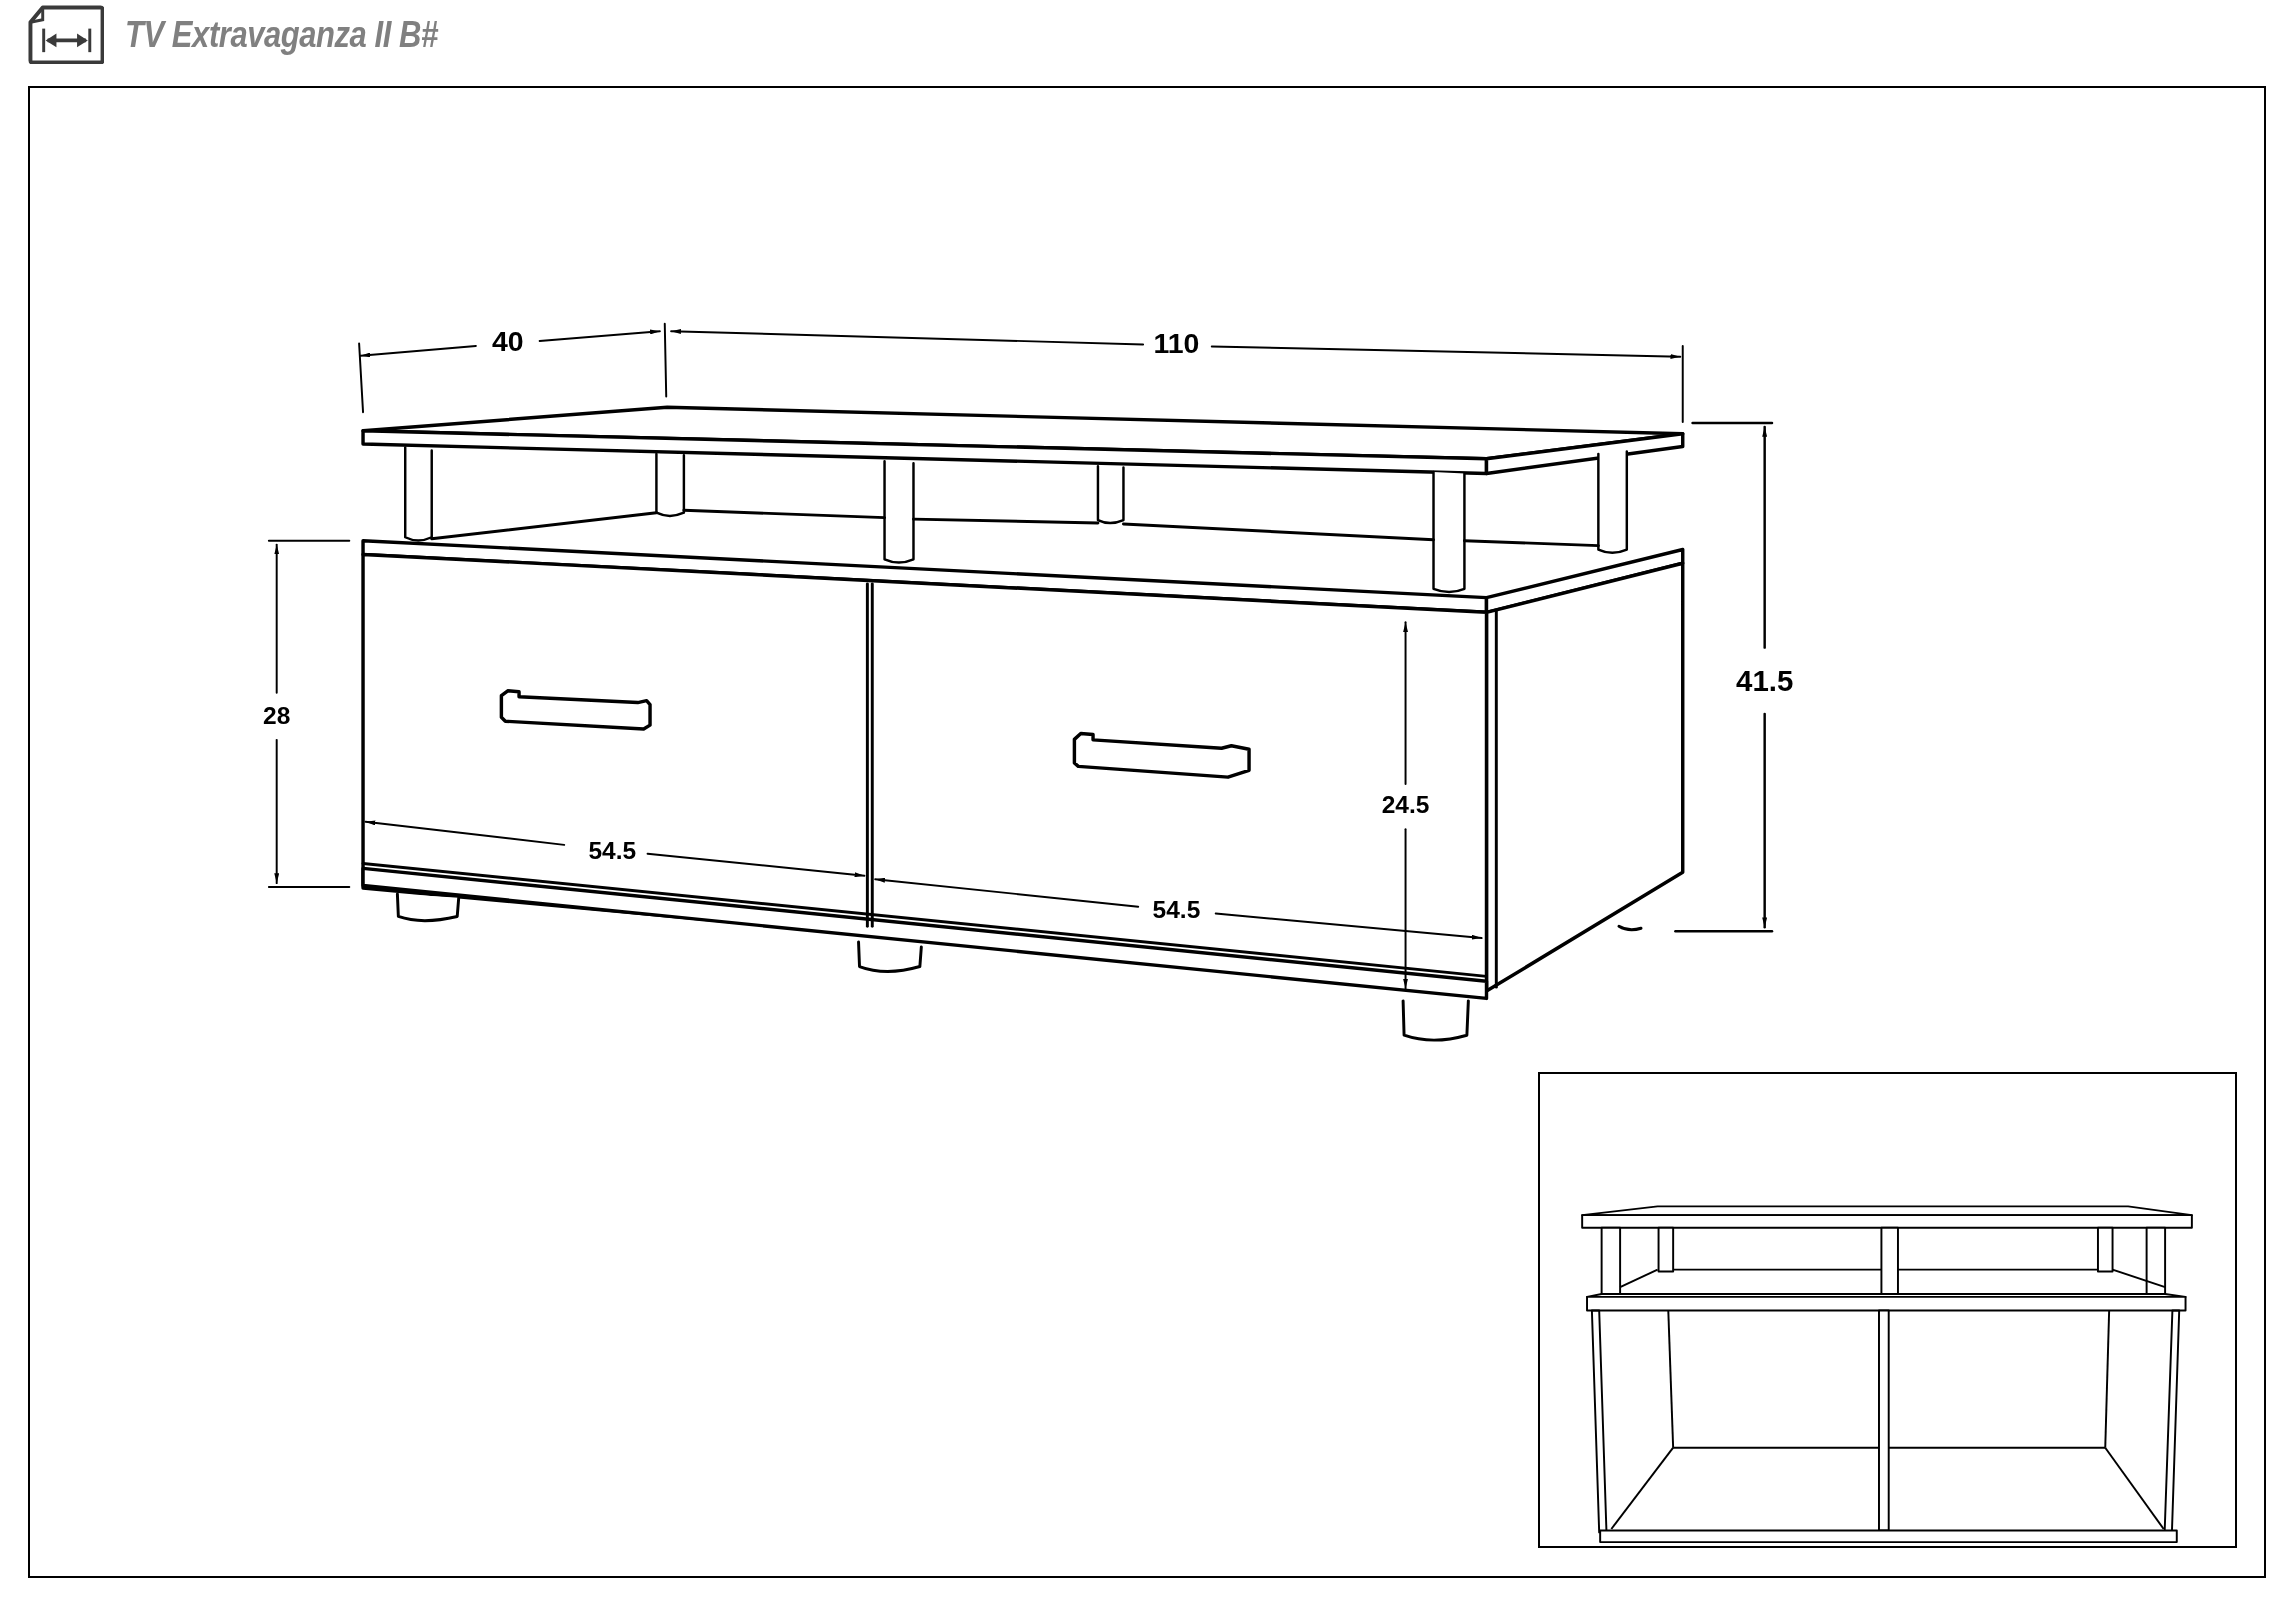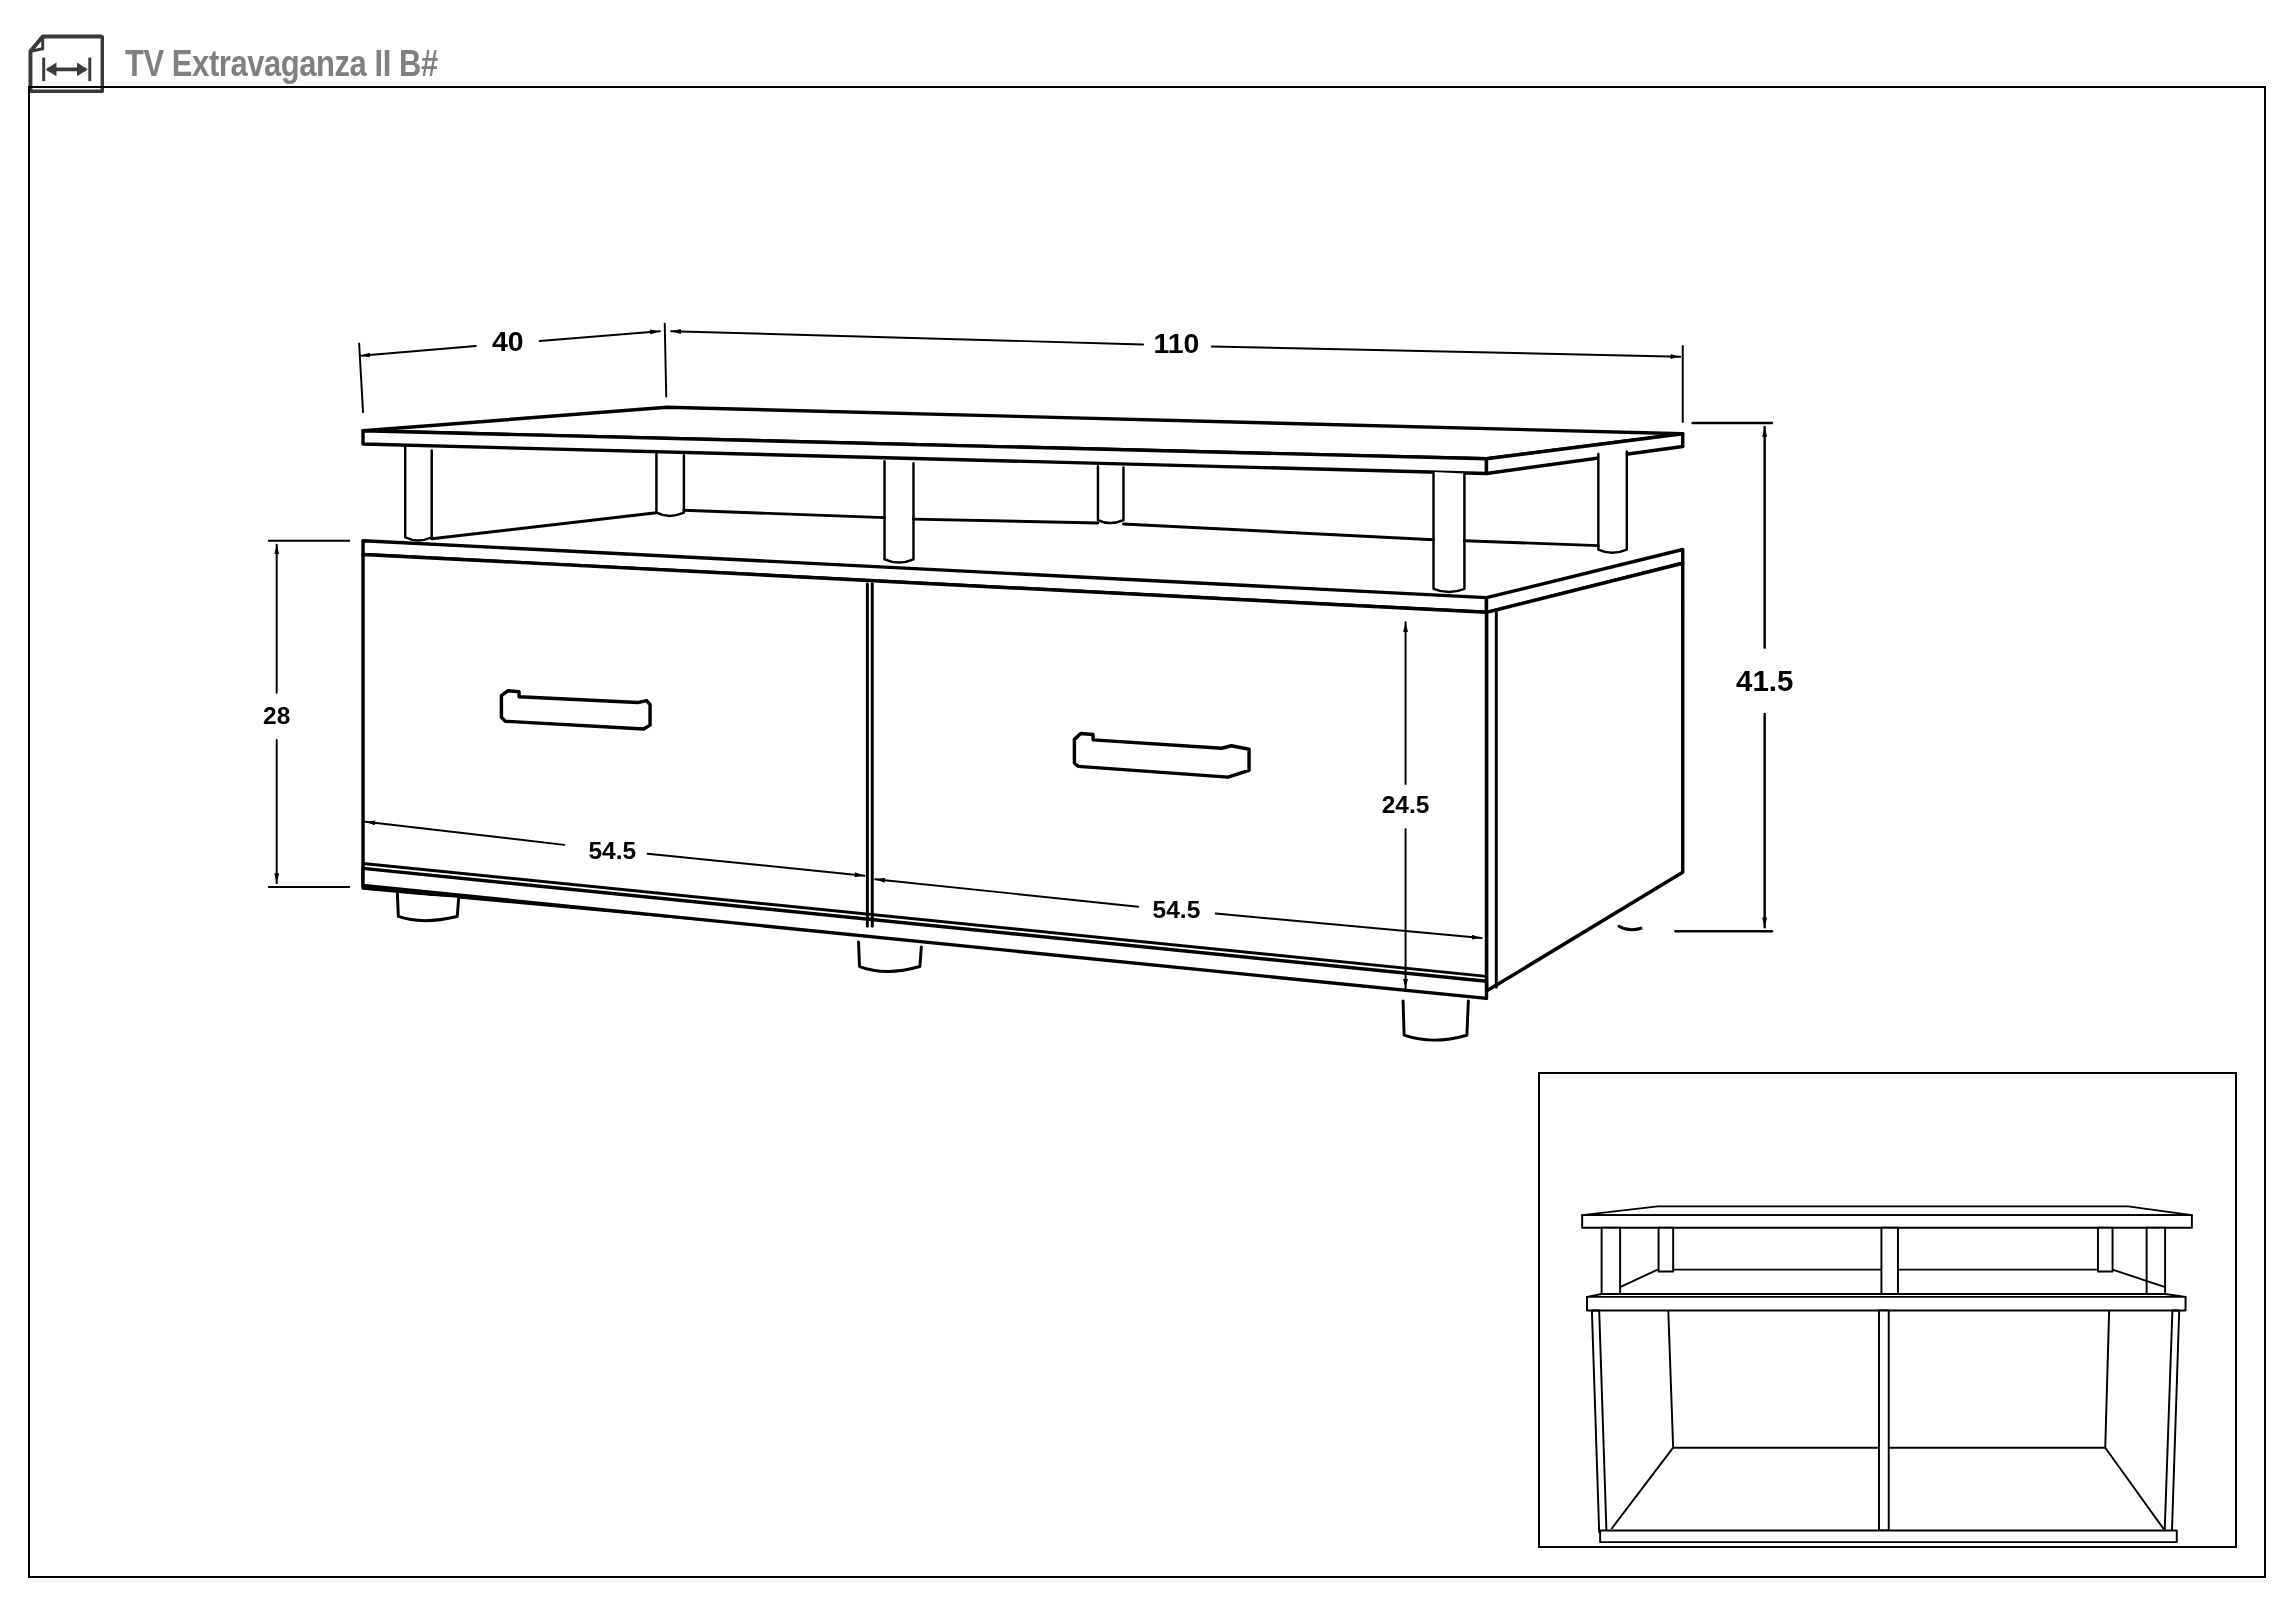--- a/index.html
+++ b/index.html
@@ -1,18 +1,18 @@
 <!DOCTYPE html>
 <html style="font-size:7.9px"><head>
 <meta charset="utf-8">
 <style>
   html, body { margin: 0; padding: 0; background: #ffffff; }
   body { width: 2295px; height: 1623px; position: relative; overflow: hidden;
          font-family: "Liberation Sans", sans-serif; }
-  .header { position: absolute; left: 28px; top: 34px; height: 59px; display: flex; align-items: center; }
+  .header { position: absolute; left: 28px; top: 5px; height: 59px; display: flex; align-items: center; font-style: italic; }
   .doc-icon { width: 76px; height: 59px; }
   .title { margin-left: 20.6px; font-size: 36px; font-weight: bold; color: #808080;
            font-family: "Liberation Sans", sans-serif; letter-spacing: -0.5px; transform: scaleX(0.86); transform-origin: left center; white-space: nowrap; }
   .frame { position: absolute; left: 28px; top: 86px; width: 2238px; height: 1492px;
            border: 2.5px solid #000; box-sizing: border-box; }
   svg.drawing { position: absolute; left: 0; top: 0; width: 2295px; height: 1623px; }
   .dim { font-family: "Liberation Sans", sans-serif; font-weight: bold; fill: #000; }
   .inset { position: absolute; left: 1538px; top: 1072px; width: 699px; height: 476px;
            border: 2px solid #000; box-sizing: border-box; }
 </style>

